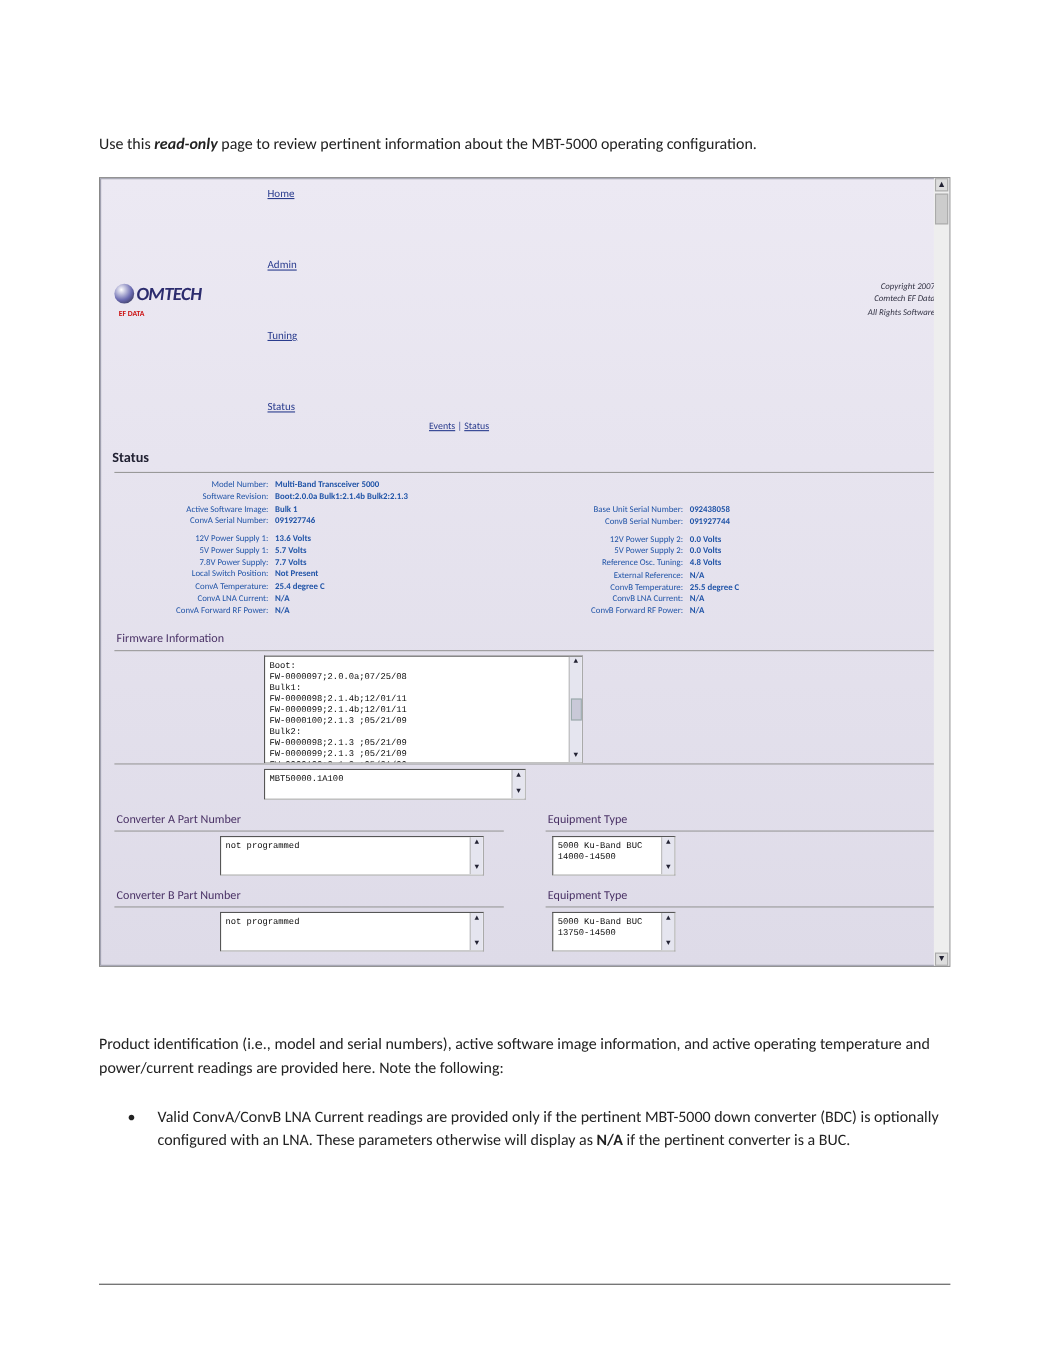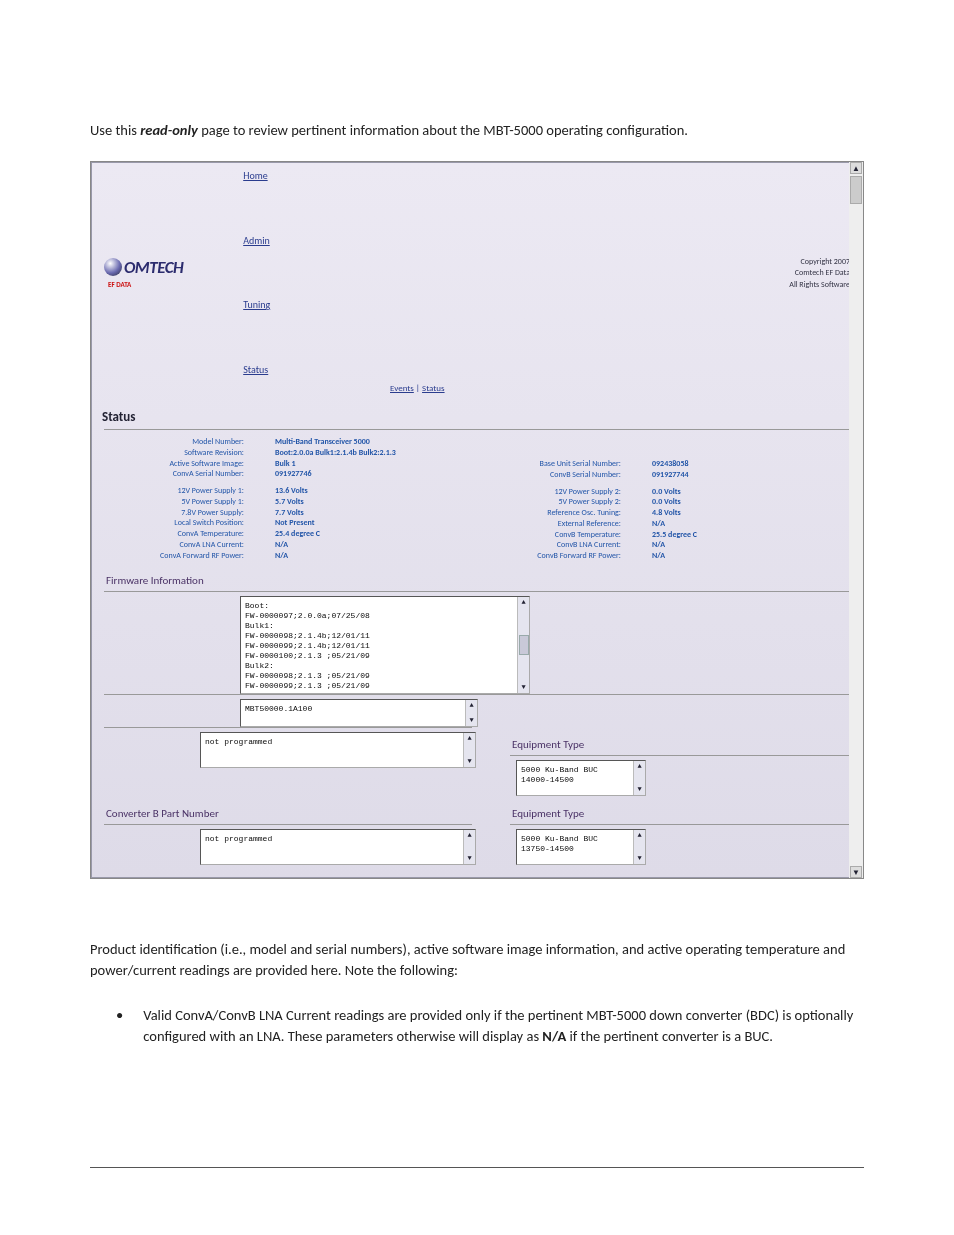--- a/index.html
+++ b/index.html
@@ -47,50 +47,50 @@
     margin-right: 60px;
   }
   .brand .globe {
     display:inline-block;width:18px;height:18px;border-radius:50%;
     background: radial-gradient(circle at 35% 30%, #fff, #6a6ab0 55%, #223 100%);
     vertical-align: -3px; margin-right: 2px;
   }
   .brand .ef { font-size: 7px; font-style: normal; color: #c11; margin-left:4px; letter-spacing:0;}
   .nav-links { display: flex; gap: 50px; font-size: 10px; flex-direction: column; }
   .nav-links span { color: #2a3c8e; text-decoration: underline; cursor: default; }
-  .nav-right { margin-left: auto; font-size: 8px; color: #334; text-align: right; }
+  .nav-right { margin-left: auto; font-size: 8px; color: #334; font-style: italic; text-align: right; }
   .subnav { margin-left: 290px; font-size: 9px; color: #2a3c8e; padding: 4px 0 8px 0;}
   .subnav u { text-decoration: underline; }
   .h-status { font-weight: 700; font-size: 13px; color: #223; margin: 6px 0 2px 2px; }
   .grid {
     display: flex;
     font-size: 8px;
     color: #2255a8;
     padding: 2px 0 2px 0;
   }
   .col { flex:1; }
-  .row { display:flex; line-height: 1.35; gap: 25px; }
+  .row { display:flex; line-height: 1.35; }
   .lbl { flex: 0 0 150px; text-align: right; padding-right: 6px; }
   .val { font-weight: 700; }
   .section-title { font-size: 11px; font-weight: 400; color: #4a3266; margin: 10px 0 2px 6px;}
   .hr { border-top:1px solid #999; margin: 0 4px 4px 4px;}
   .mono {
     font-family: "Courier New", monospace;
     font-size: 8px;
     background: #fff;
     border: 1px inset #aaa;
     padding: 4px 4px;
     white-space: pre;
     color: #0a0a0a;
     line-height: 1.25;
     overflow: hidden;
   }
   .mono.fw { height: 98px; margin-left: 140px; width: 290px; position: relative;}
-  .mono.part { height: 36px; margin-left: 100px; width: 276px; position: relative;}
-  .mono.equip { height: 36px; width: 130px; margin-left: 10px; position: relative;}
+  .mono.part { height: 36px; margin-left: 100px; width: 240px; position: relative;}
+  .mono.equip { height: 36px; width: 112px; margin-left: 10px; position: relative;}
   .scroll {
     position: absolute; right: 0; top:0; bottom:0; width:12px;
     background:#e5e5ef; border-left:1px solid #bbb;
     display:flex; flex-direction:column; align-items:center; justify-content:space-between;
   }
   .scroll .arrow { font-size:7px; color:#223; line-height:11px;}
   .scroll .thumb { background:#c9c9d8; width:10px; height:20px; border:1px solid #9aa; margin:1px;}
   .two-col { display:flex; gap: 30px; }
   .two-col > div { flex:1; }
   .scrollbar-main {
@@ -238,20 +238,21 @@
 Bulk2:
 FW-0000098;2.1.3 ;05/21/09
 FW-0000099;2.1.3 ;05/21/09
 FW-0000100;2.1.3 ;05/21/09</span><div class="scroll"><span class="arrow">▲</span><span class="thumb"></span><span class="arrow">▼</span></div></div>
 
   <div class="hr"></div>
   <div class="mono part" style="margin-left:140px;width:238px;height:28px;"><span>MBT50000.1A100</span><div class="scroll"><span class="arrow">▲</span><span class="arrow">▼</span></div></div>
 
   <div class="two-col">
     <div>
+      <div class="section-title">Converter A Part Number</div>
       <div class="hr"></div>
       <div class="mono part"><span>not programmed</span><div class="scroll"><span class="arrow">▲</span><span class="arrow">▼</span></div></div>
     </div>
     <div>
       <div class="section-title">Equipment Type</div>
       <div class="hr"></div>
       <div class="mono equip"><span>5000 Ku-Band BUC
 14000-14500</span><div class="scroll"><span class="arrow">▲</span><span class="arrow">▼</span></div></div>
     </div>
   </div>

